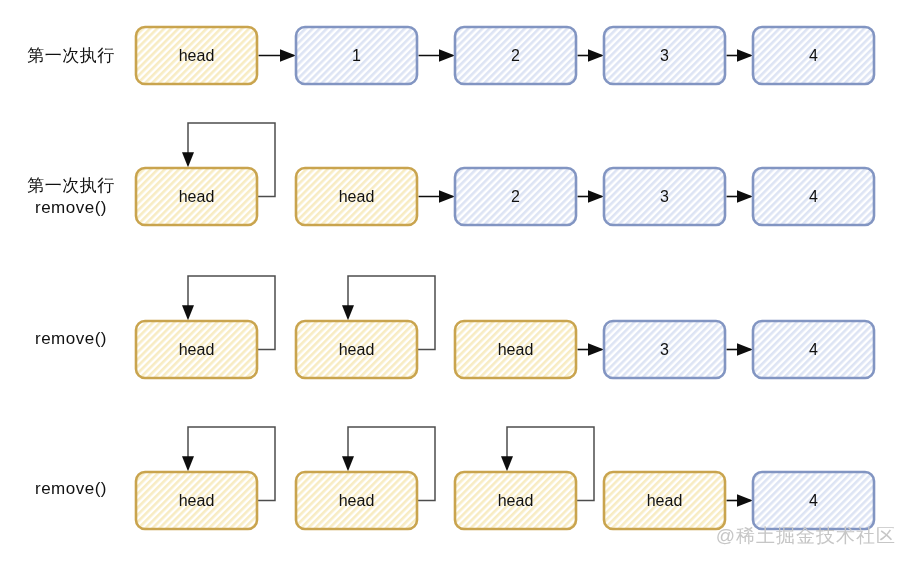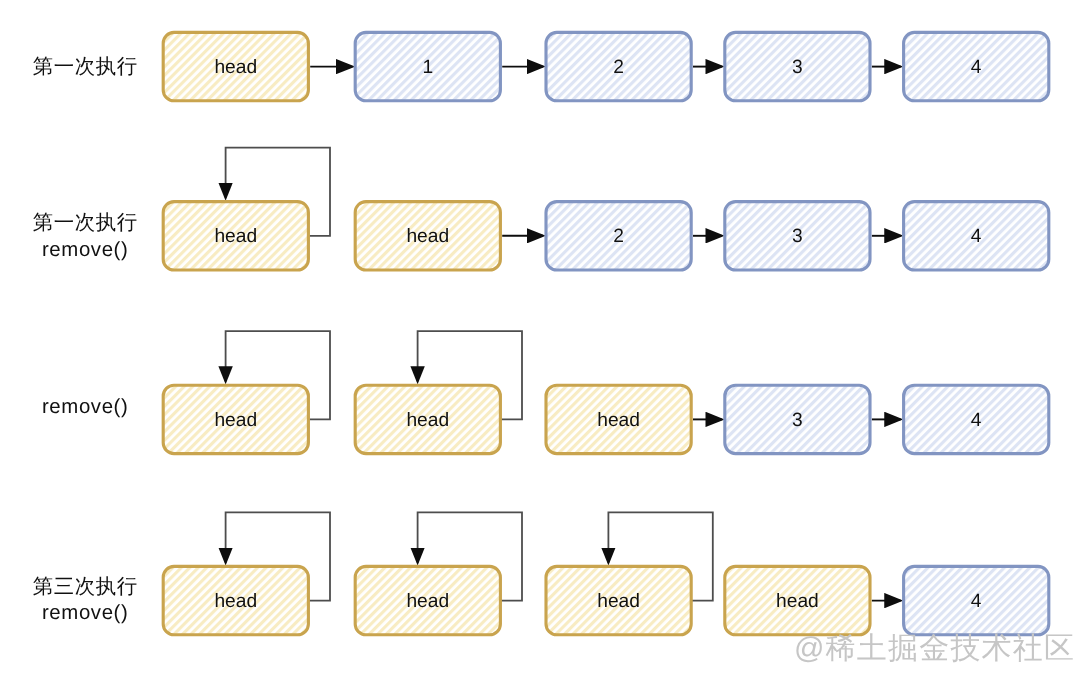--- a/index.html
+++ b/index.html
@@ -19,21 +19,21 @@
     left:5px;width:132px;
     text-align:center;
     font-size:17px;
     line-height:22px;
     color:#111111;
     letter-spacing:0.5px;
   }
   .watermark{
     position:absolute;
     top:523px;right:10px;
-    font-size:25px;
+    font-size:19px;
     color:#c6c6c6;
     letter-spacing:1px;
     white-space:nowrap;
   }
   svg text{
     font-family:"Liberation Sans","DejaVu Sans",sans-serif;
     font-size:16px;
   }
 </style>
 </head>
@@ -117,18 +117,17 @@
     <div></div>
   </div>
   <div class="row-label" style="top: 175px; color: rgb(17, 17, 17);">
     <div>第一次执行</div>
     <div>remove()</div>
   </div>
   <div class="row-label" style="top: 328px; color: rgb(17, 17, 17);">
     <div>remove()</div>
   </div>
   <div class="row-label" style="top: 478px; color: rgb(17, 17, 17);">
-    <div>第三次执行</div>
     <div>remove()</div>
   </div>
 
   <div class="watermark" style="color: rgb(198, 198, 198);">@稀土掘金技术社区</div>
 </div>
 
 </body></html>

